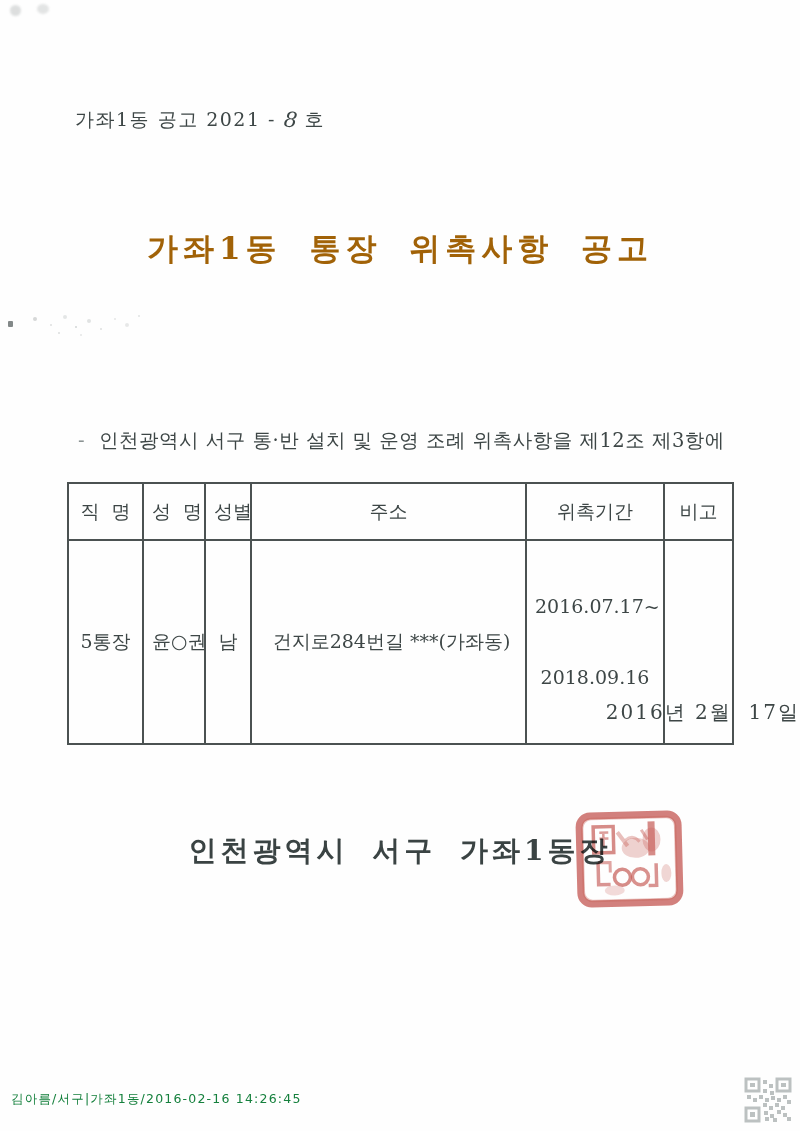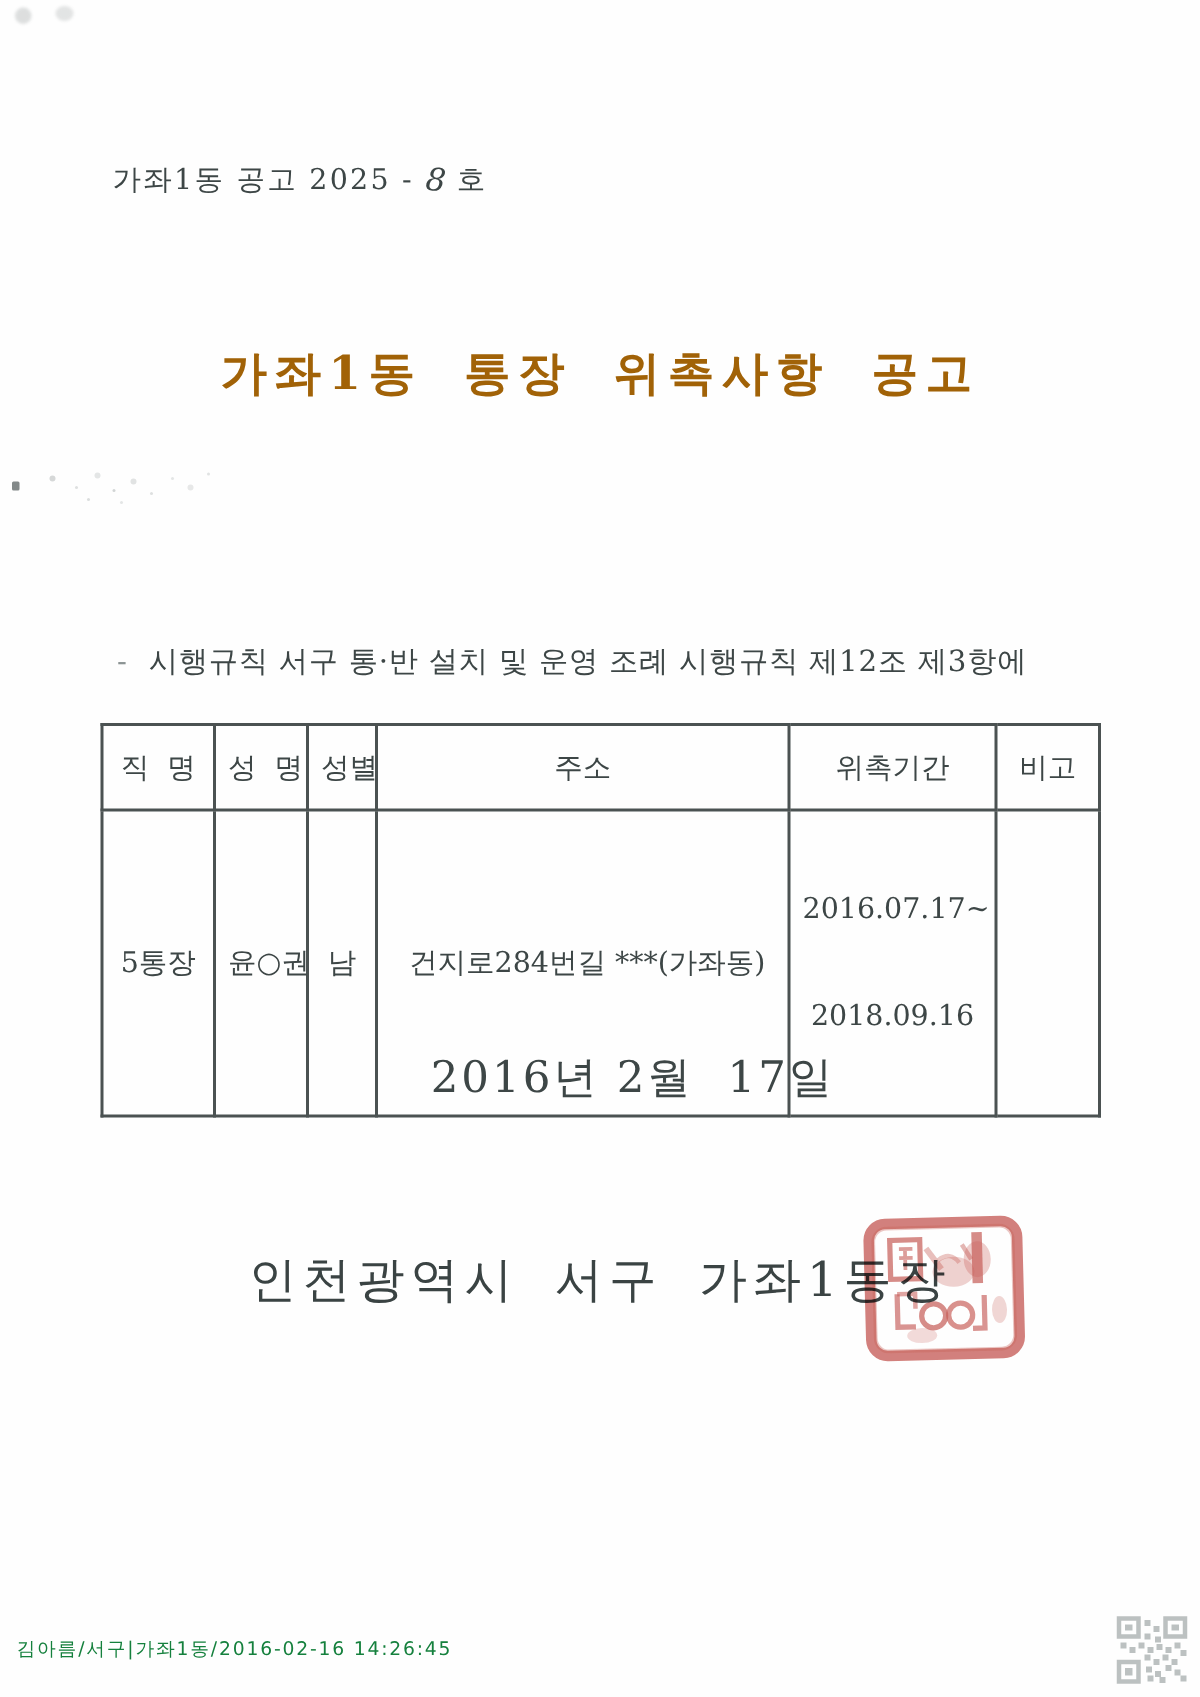--- a/index.html
+++ b/index.html
@@ -55,27 +55,27 @@
   .notice-table th,.notice-table td{
     border:2px solid #4b5252;text-align:center;vertical-align:middle;
     white-space:pre;font-weight:normal;padding:8px;
   }
   .notice-table th{height:39px;}
   .notice-table td{height:62px;}
   .notice-table td.addr{text-align:center;padding-left:14px;}
   .period-line{display:block;line-height:27px;}
 
   .doc-date{
-    position:absolute;left:0;right:0;top:699px;text-align:center;
-    font-size:29px;letter-spacing:2px;white-space:pre;padding-left:44px;
+    position:absolute;left:0;right:0;top:699px;text-align:right;
+    font-size:20px;letter-spacing:2px;white-space:pre;padding-left:44px;
   }
 
   .signature{
     position:absolute;left:0;right:0;top:832px;text-align:center;
-    font-size:32px;font-weight:normal;letter-spacing:4px;word-spacing:10px;
+    font-size:28px;font-weight:bold;letter-spacing:4px;word-spacing:10px;
     color:#3a4343;white-space:pre;
   }
 
   .stamp{
     position:absolute;left:574px;top:810px;width:112px;height:100px;
     mix-blend-mode:multiply;transform:rotate(-1.5deg);opacity:.92;
   }
 
   .audit-text{
     position:absolute;left:11px;top:1091px;
@@ -88,26 +88,26 @@
 </head>
 <body>
 
 <div class="page">
 
   <div class="noise-dot noise-a"></div>
   <div class="noise-dot noise-b"></div>
   <div class="noise-dot noise-c"></div>
   <div class="smudge"></div>
 
-  <div class="notice-no"><span>가좌1동 공고 2025 - </span><span class="hand-num">8</span><span> 호</span></div>
+  <div class="notice-no"><span>가좌1동 공고 2021 - </span><span class="hand-num">8</span><span> 호</span></div>
 
   <div class="doc-title">가좌1동 통장 위촉사항 공고</div>
 
   <div class="body-text">
-    <div><span class="indent-mark">-</span><span>시행규칙 서구 통·반 설치 및 운영 조례 시행규칙 제12조 제3항에</span></div>
+    <div><span class="indent-mark">-</span><span>인천광역시 서구 통·반 설치 및 운영 조례 위촉사항을 제12조 제3항에</span></div>
   </div>
 
   <table class="notice-table">
     <colgroup>
       <col style="width:75px">
         <col style="width:62px">
         <col style="width:46px">
       <col style="width:275px">
         <col style="width:138px">
         <col style="width:69px">

